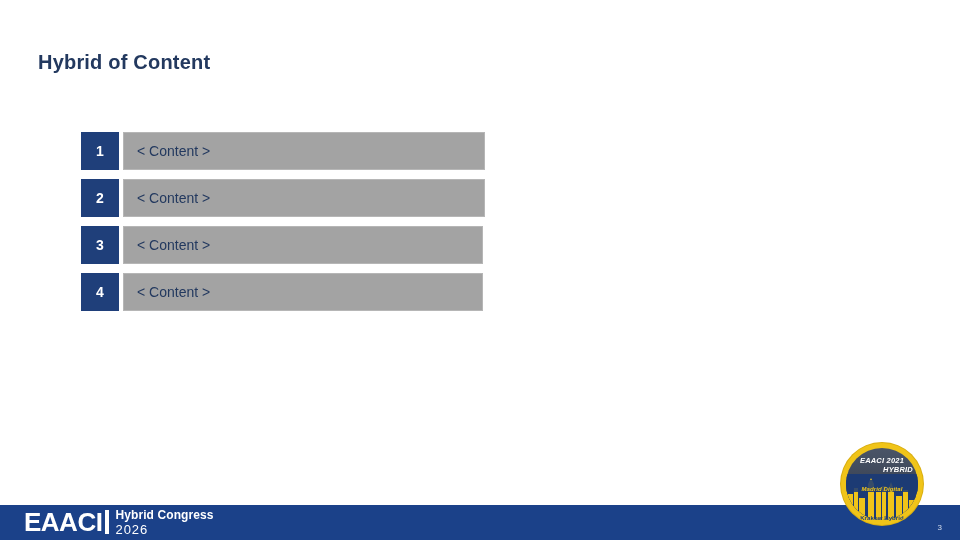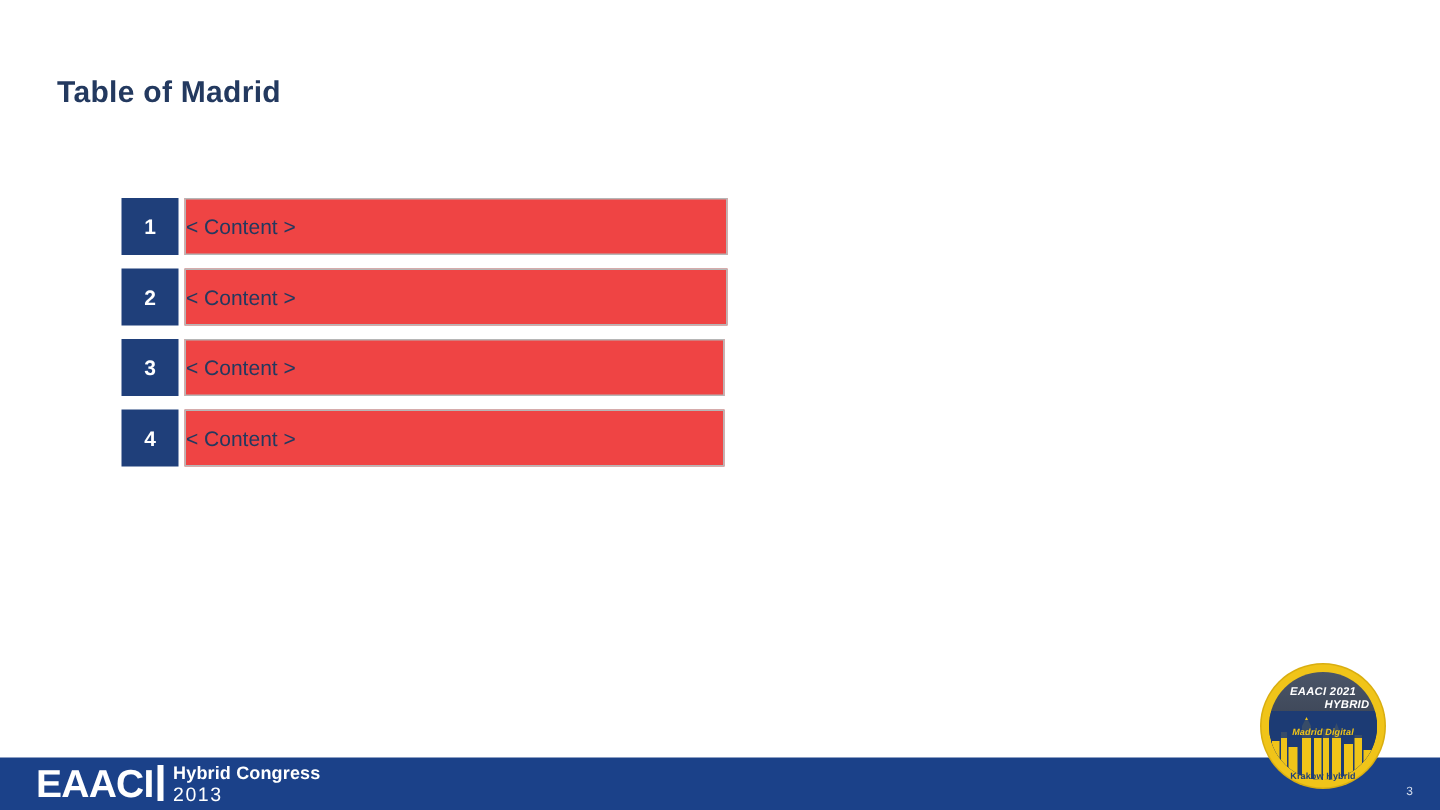--- a/index.html
+++ b/index.html
@@ -45,25 +45,26 @@
     background: #1f3f7a;
     color: #ffffff;
     font-size: 14px;
     font-weight: bold;
     display: flex;
     align-items: center;
     justify-content: center;
     box-sizing: border-box;
   }
   .toc-text-box {
-    background: #ef4444;
+    background: #a3a3a3;
     border: 1px solid #b6b6b6;
     box-sizing: border-box;
     display: flex;
     align-items: center;
+    padding-left: 13px;
     margin-left: 4px;
     font-size: 14px;
     color: #23395f;
     white-space: nowrap;
   }
   .toc-row.w1 .toc-text-box { width: 362px; }
   .toc-row.w2 .toc-text-box { width: 362px; }
   .toc-row.w3 .toc-text-box { width: 360px; }
   .toc-row.w4 .toc-text-box { width: 360px; }
 
@@ -197,21 +198,21 @@
     color: #1f3f7a;
     font-size: 6px;
     font-weight: bold;
     letter-spacing: 0.1px;
     z-index: 7;
   }
 </style>
 </head>
 <body>
 
-<div id="slide-title">Table of Madrid</div>
+<div id="slide-title">Hybrid of Content</div>
 
 <div id="toc-list">
 
   <div class="toc-row w1">
     <div class="toc-number">1</div>
     <div class="toc-text-box">&lt;  Content  &gt;</div>
   </div>
 
   <div class="toc-row w2">
     <div class="toc-number">2</div>
@@ -261,19 +262,19 @@
   <div id="badge-krakow">Krakow Hybrid</div>
 </div>
 
 <div id="footer-bar">
 
   <div id="footer-logo">
     <div id="footer-logo-eaaci">EAACI</div>
     <div id="footer-logo-divider"></div>
     <div id="footer-logo-textblock">
       <div id="footer-logo-congress">Hybrid Congress</div>
-      <div id="footer-logo-year">2013</div>
+      <div id="footer-logo-year">2026</div>
     </div>
   </div>
 
   <div id="page-number">3</div>
 
 </div>
 
 </body></html>

